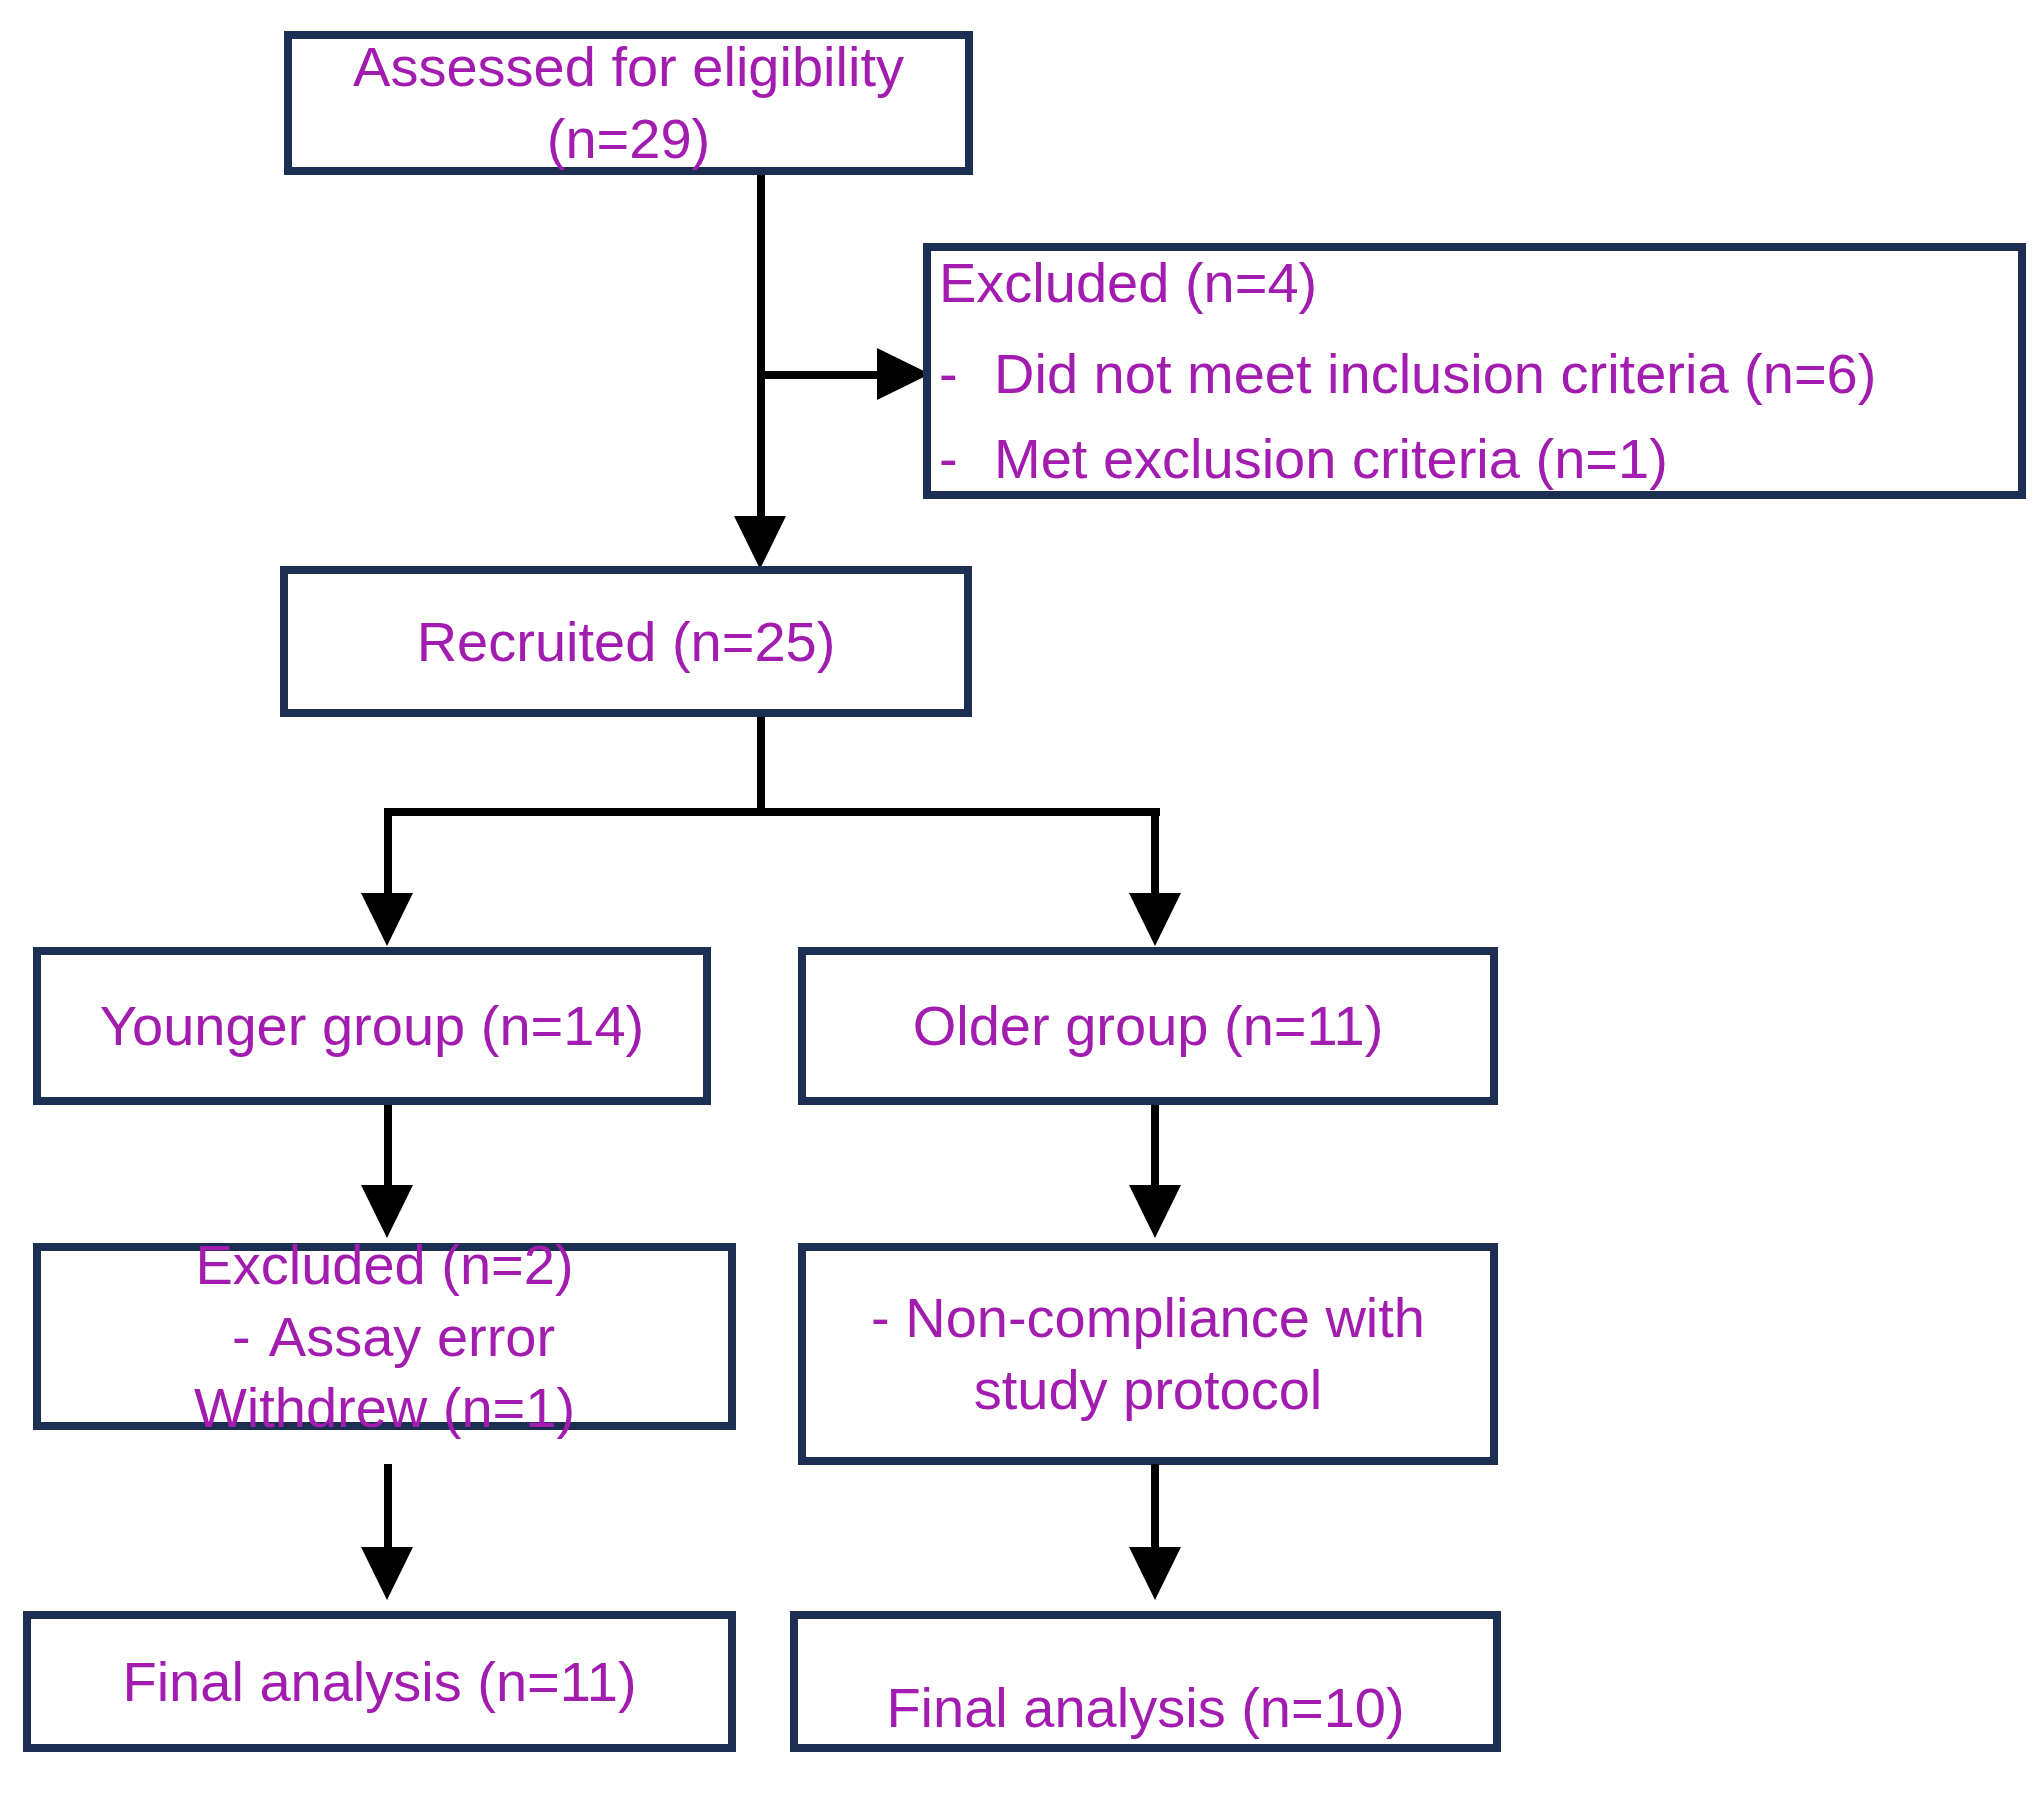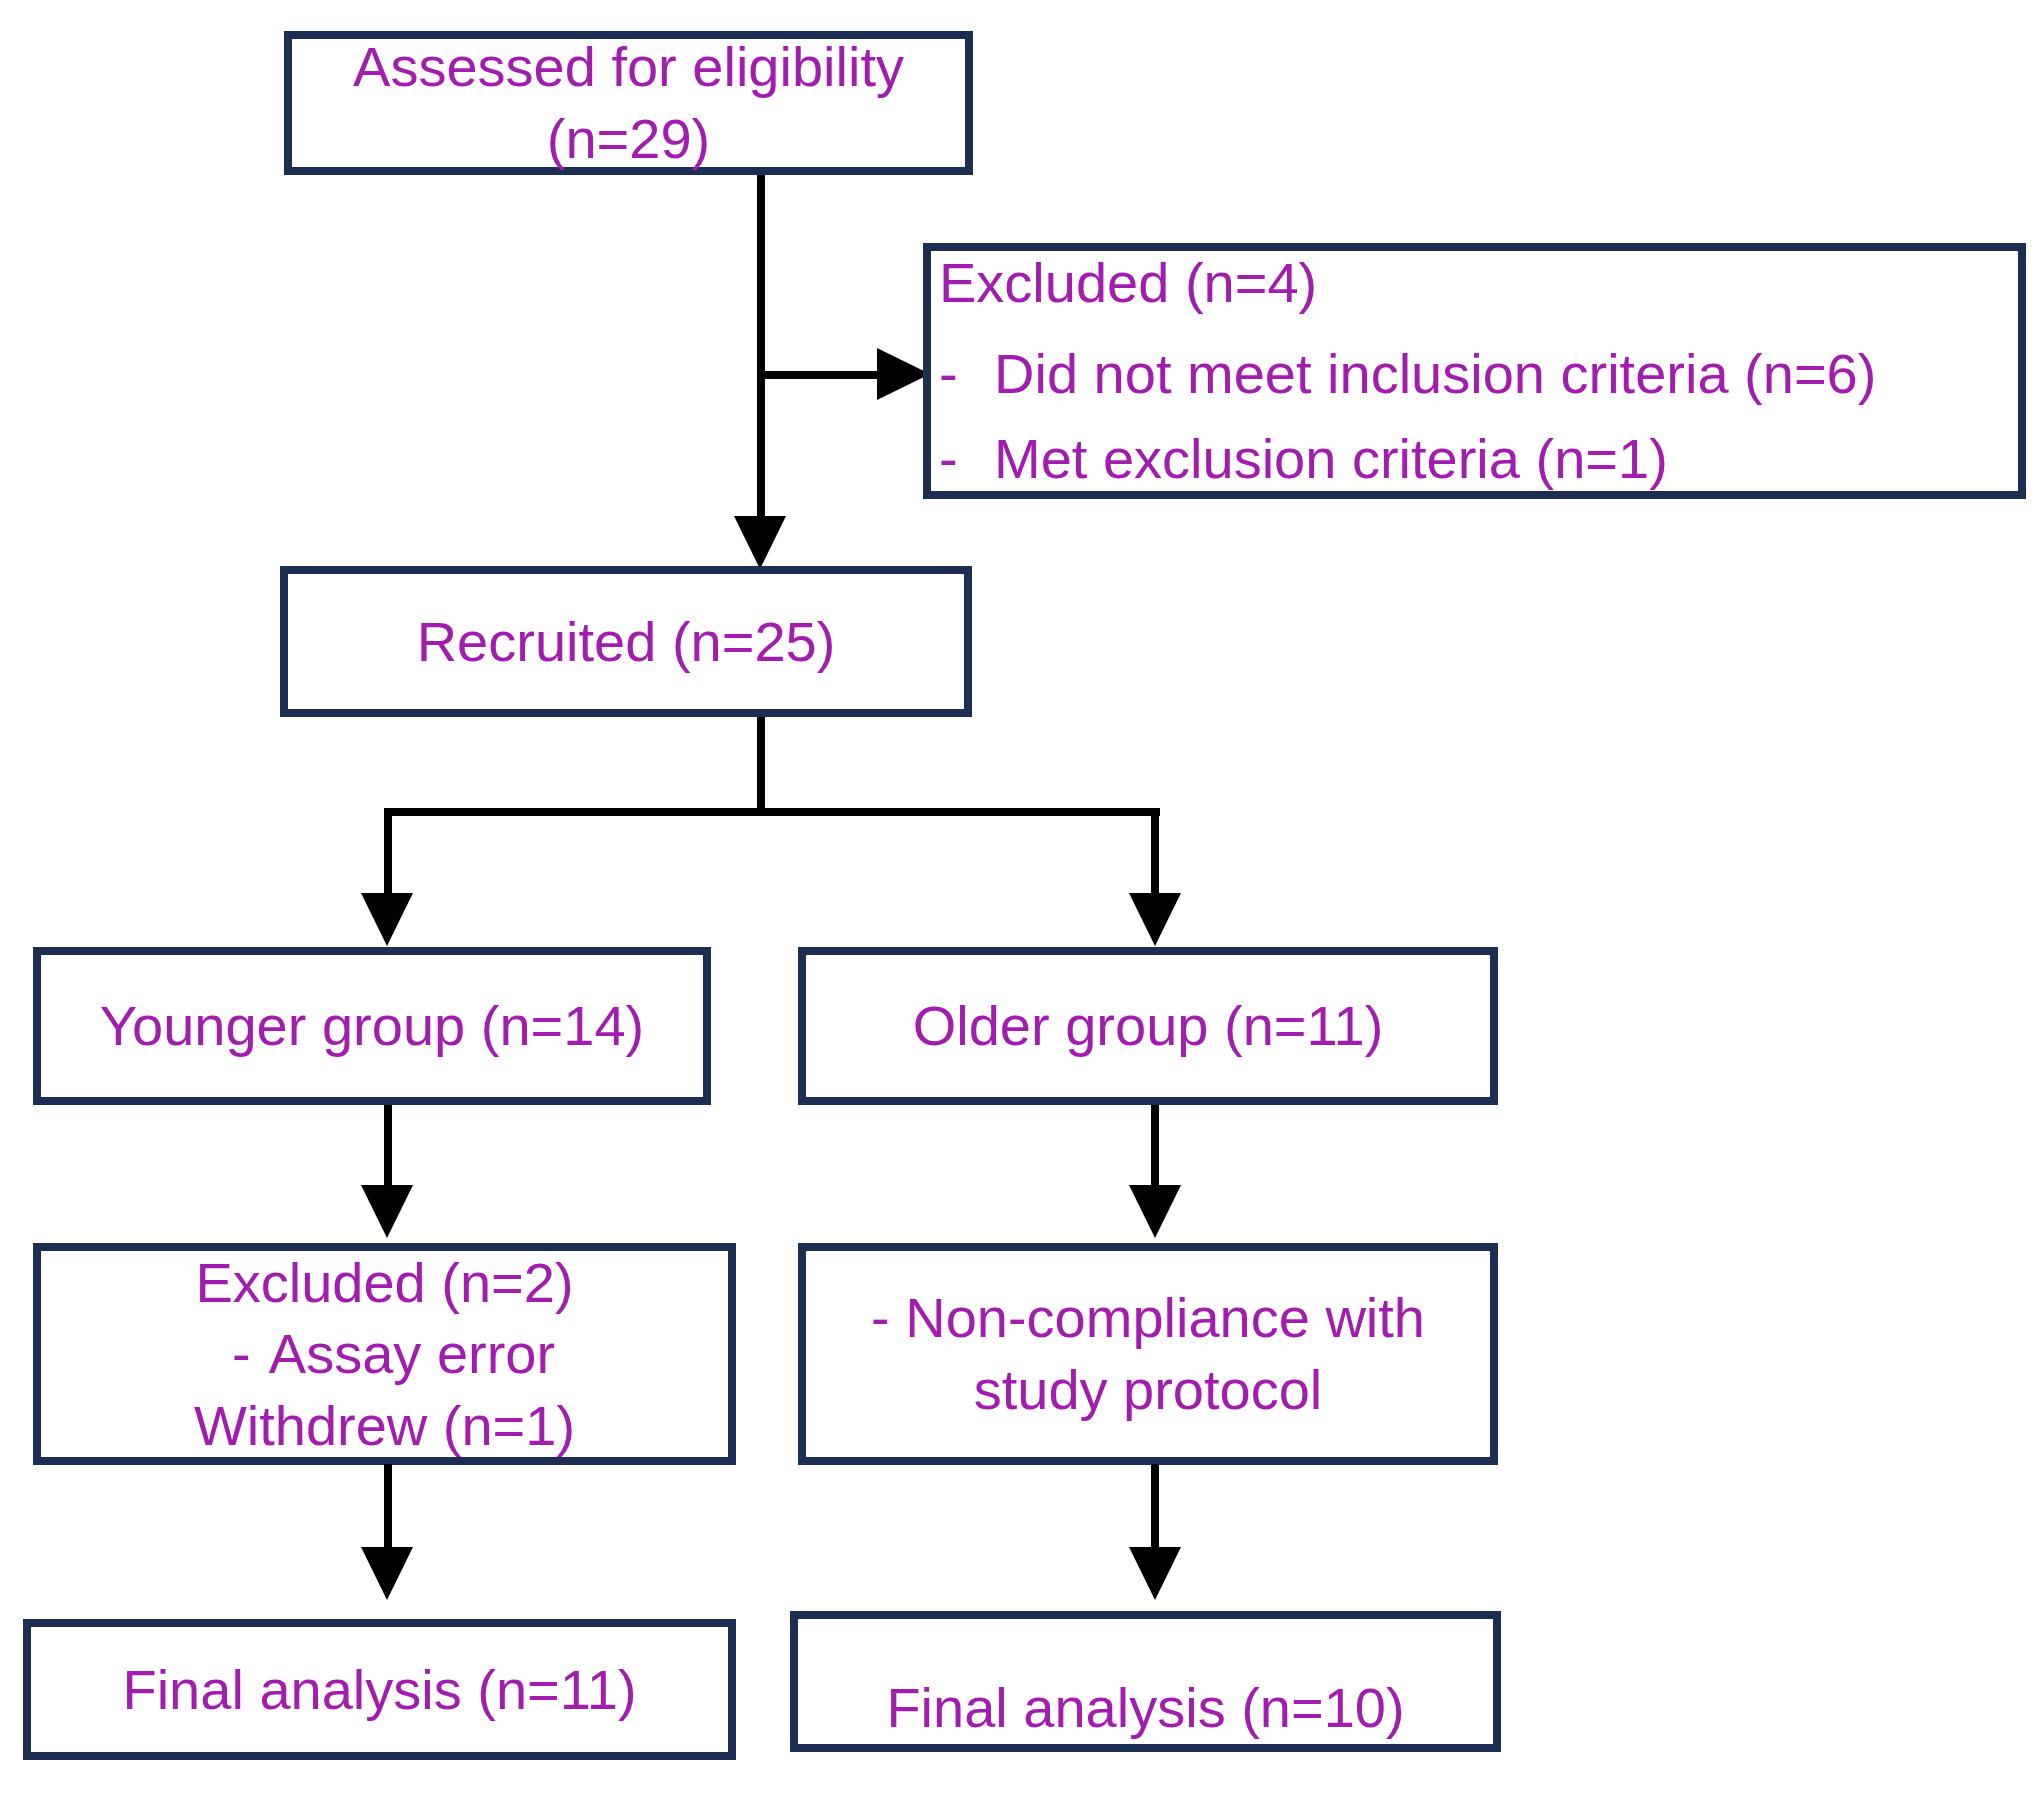--- a/index.html
+++ b/index.html
@@ -118,41 +118,41 @@
   <div class="node" style="left:798px; top:947px; width:700px; height:158px;">
     <span>Older group (n=11)</span>
   </div>
 
   <div class="line vline" style="left:384px; top:1105px; width:8px; height:88px;"></div>
   <div class="arrow-down" style="left:361px; top:1185px;"></div>
 
   <div class="line vline" style="left:1151px; top:1105px; width:8px; height:88px;"></div>
   <div class="arrow-down" style="left:1129px; top:1185px;"></div>
 
-  <div class="node" style="left:33px; top:1243px; width:703px; height:222px;">
+  <div class="node" style="left:33px; top:1243px; width:703px; height:187px;">
     <div>Excluded (n=2)</div>
     <div style="display:flex; flex-direction:row; align-items:baseline;">
       <span class="bullet-dash">-</span>
       <span>Assay error</span>
     </div>
     <div>Withdrew (n=1)</div>
   </div>
 
   <div class="node" style="left:798px; top:1243px; width:700px; height:222px;">
     <div>- Non-compliance with</div>
     <div>study protocol</div>
   </div>
 
   <div class="line vline" style="left:384px; top:1464px; width:8px; height:92px;"></div>
   <div class="arrow-down" style="left:361px; top:1547px;"></div>
 
   <div class="line vline" style="left:1151px; top:1464px; width:8px; height:92px;"></div>
   <div class="arrow-down" style="left:1129px; top:1547px;"></div>
 
-  <div class="node" style="left:23px; top:1611px; width:713px; height:141px;margin-top:8px;">
+  <div class="node" style="left:23px; top:1611px; width:713px; height:141px;">
     <span>Final analysis (n=11)</span>
   </div>
 
   <div class="node" style="left:790px; top:1611px; width:711px; height:141px;justify-content:flex-end;">
     <span>Final analysis (n=10)</span>
   </div>
 
 </div>
 
 

